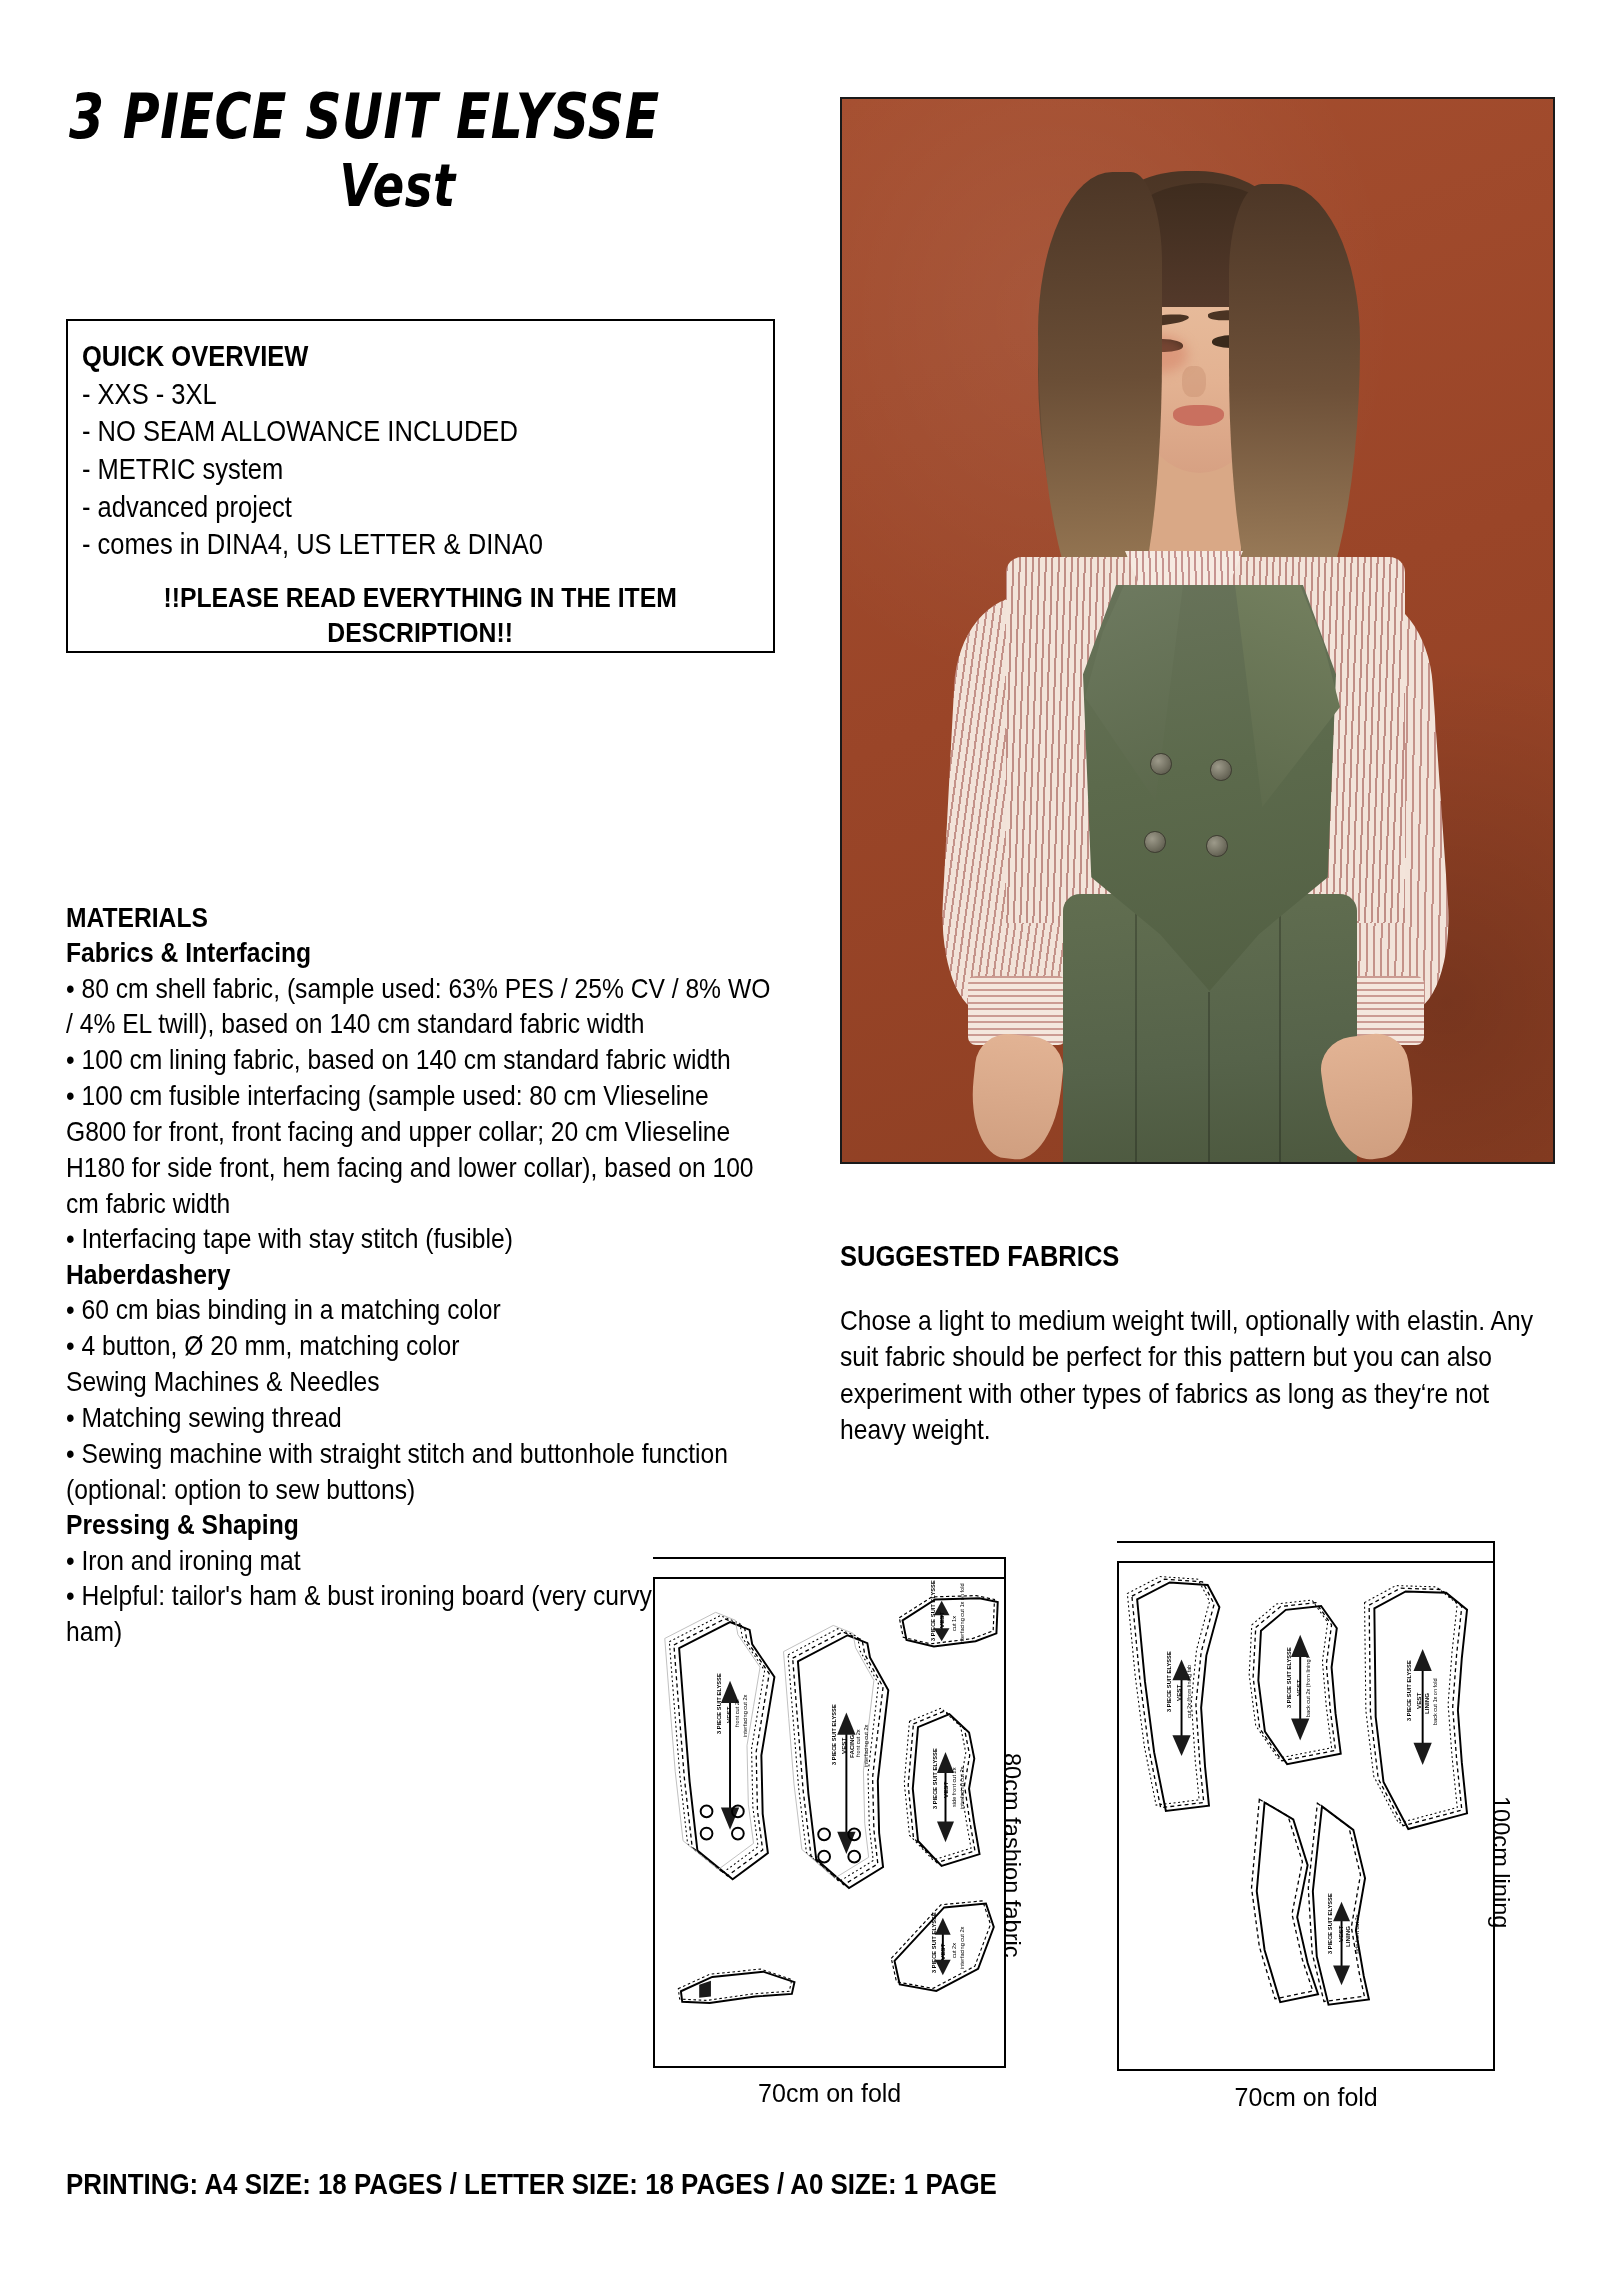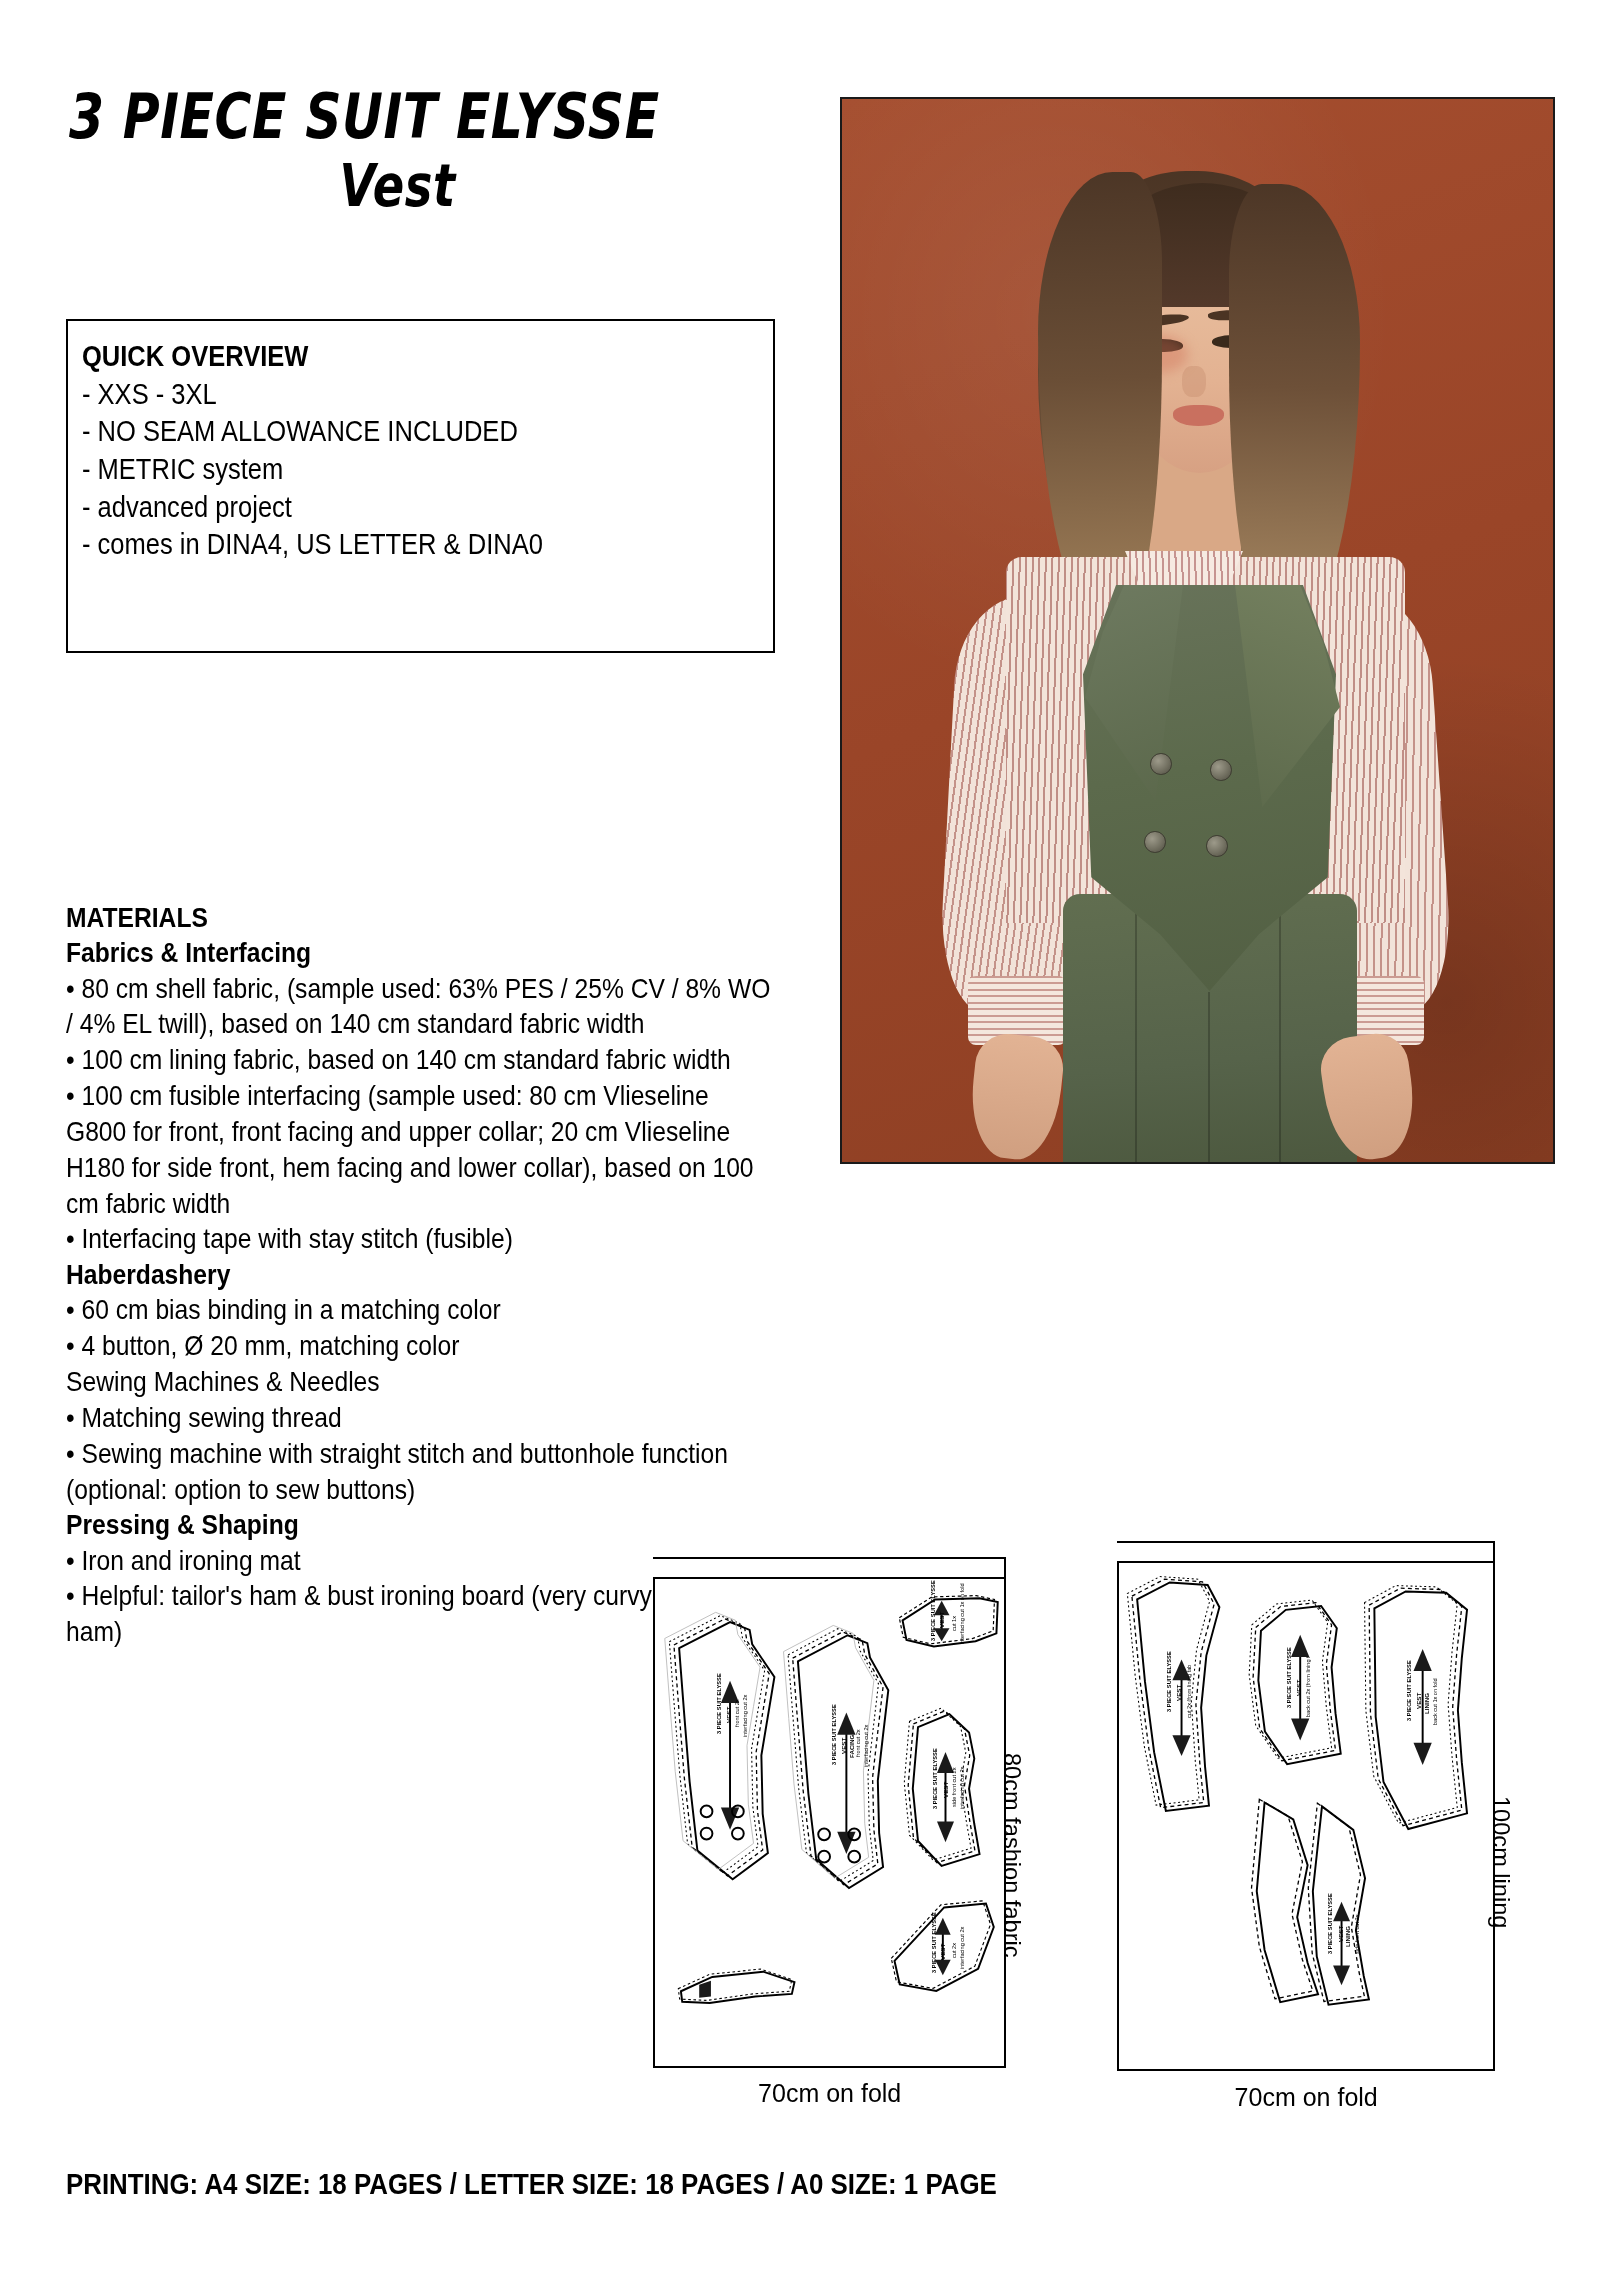--- a/index.html
+++ b/index.html
@@ -428,20 +428,24 @@
 
   <div id="overview-box">
     <div class="ov-heading">QUICK OVERVIEW</div>
     <div class="ov-item">- XXS - 3XL</div>
     <div class="ov-item">- NO SEAM ALLOWANCE INCLUDED</div>
     <div class="ov-item">- METRIC system</div>
     <div class="ov-item">- advanced project</div>
     <div class="ov-item">- comes in DINA4, US LETTER &amp; DINA0</div>
 
 
+    <div id="read-notice">
+      <div class="read-line">!!PLEASE READ EVERYTHING IN THE ITEM</div>
+      <div class="read-line">DESCRIPTION!!</div>
+    </div>
   </div>
 
   <div id="materials">
     <div class="mat-h1">MATERIALS</div>
 
     <div class="mat-h2">Fabrics &amp; Interfacing</div>
     <div class="mat-p">• 80 cm shell fabric, (sample used: 63% PES / 25% CV / 8% WO / 4% EL twill), based on 140 cm standard fabric width</div>
     <div class="mat-p">• 100 cm lining fabric, based on 140 cm standard fabric width</div>
     <div class="mat-p">• 100 cm fusible interfacing (sample used: 80 cm Vlieseline G800 for front, front facing and upper collar; 20 cm Vlieseline H180 for side front, hem facing and lower collar), based on 100 cm fabric width</div>
     <div class="mat-p">• Interfacing tape with stay stitch (fusible)</div>
@@ -493,20 +497,24 @@
       <div class="ph-button" style="left:308px;top:654px;"></div>
       <div class="ph-button" style="left:368px;top:660px;"></div>
       <div class="ph-button" style="left:302px;top:732px;"></div>
       <div class="ph-button" style="left:364px;top:736px;"></div>
 
       <div class="ph-hand l"></div>
       <div class="ph-hand r"></div>
     </div>
   </div>
 
+  <div id="suggested">
+    <div class="sg-h">SUGGESTED FABRICS</div>
+    <div class="sg-p">Chose a light to medium weight twill, optionally with elastin. Any suit fabric should be perfect for this pattern but you can also experiment with other types of fabrics as long as they‘re not heavy weight.</div>
+  </div>
 
   <div class="layout" style="left:648px; top:1557px; width:406px; height:550px;">
     <div class="layout-fold-top" style="left:5.2px; top:0px; width:353px; height:22px; border-radius:0;"></div>
     <div class="layout-sheet" style="left:5.2px; top:19.6px; width:353px; height:491px;">
 
       <div class="piece" style="left:14.4px; top:39px;">
         <svg width="124" height="268" viewBox="0 0 190 410">
           <path d="M14 46 L92 6 L122 18 L126 40 L160 90 L150 150 L140 210 L142 300 L150 360 L96 400 L42 356 L30 250 L22 150 Z" fill="#ffffff" stroke="#000" stroke-width="3"></path>
           <path d="M14 46 L92 6 L122 18 L126 40 L160 90 L150 150 L140 210 L142 300 L150 360 L96 400 L42 356 L30 250 L22 150 Z" fill="none" stroke="#000" stroke-width="2" stroke-dasharray="6 5" transform="translate(-8,-5)"></path>
           <path d="M14 46 L92 6 L122 18 L126 40 L160 90 L150 150 L140 210 L142 300 L150 360 L96 400 L42 356 L30 250 L22 150 Z" fill="none" stroke="#000" stroke-width="1.6" stroke-dasharray="3 4" transform="translate(-15,-10)"></path>

